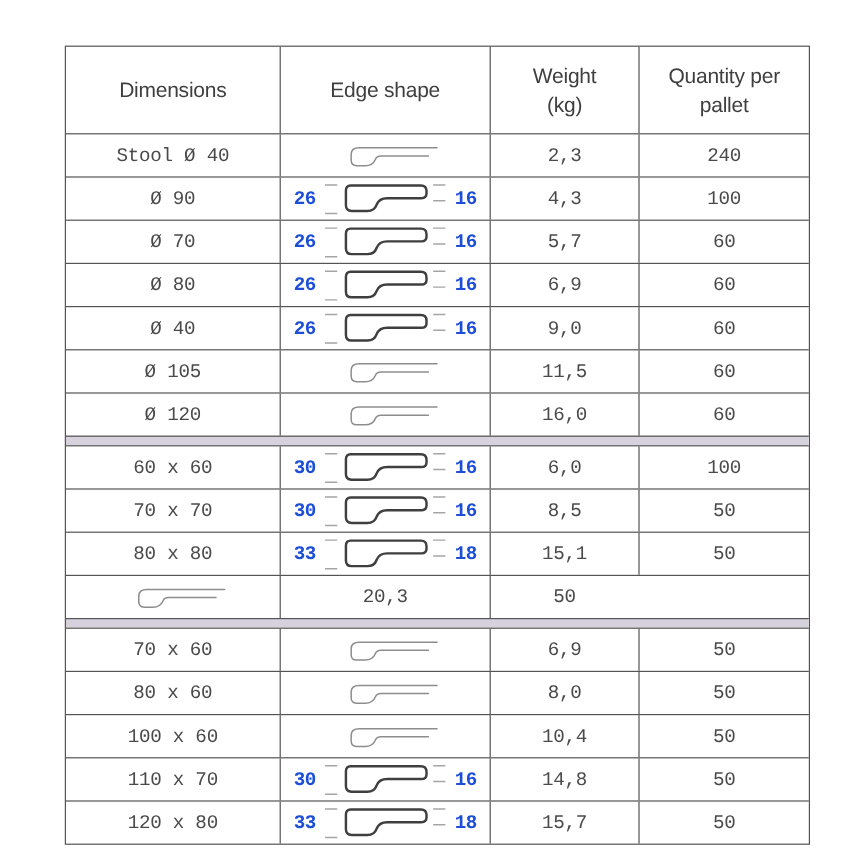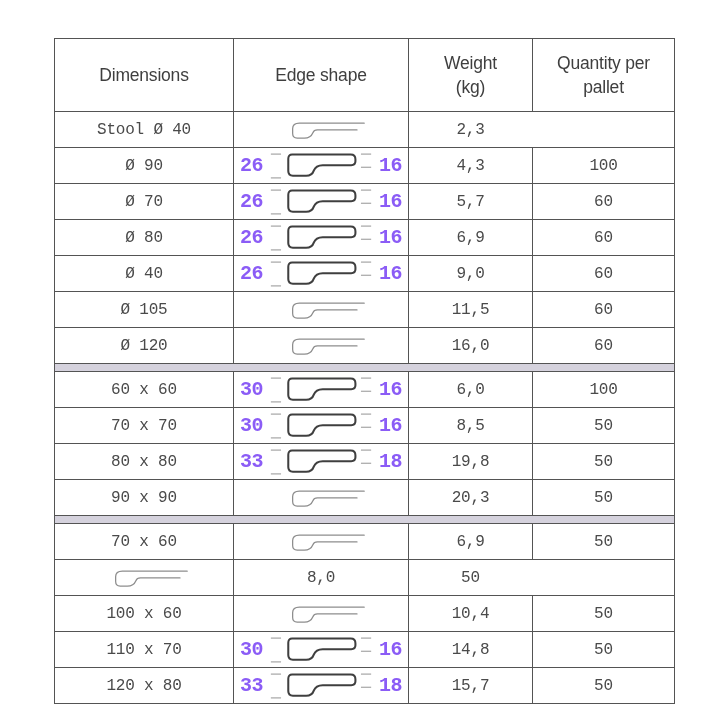--- a/index.html
+++ b/index.html
@@ -18,21 +18,21 @@
   }
   .row .cell:first-child { border-left:none; }
   .header-row { height:72px; }
   .header-row .cell {
     font-size:17.5px; line-height:1.4; white-space:pre-line; letter-spacing:-0.2px; color:#3f3f3f;
   }
   .body-row { height:35px; border-top:1.4px solid #545454;font-family:Liberation Mono, monospace; }
   .body-row .cell { font-size:16px; letter-spacing:-0.2px; }
   .divider { height:7px; background:#d5d2dd; border-top:1.4px solid #545454; }
   .shape-cell { gap:7px; }
-  .num { font-size:20px; font-weight:bold; color:#8b5cf6; letter-spacing:-0.5px; }
+  .num { font-size:16px; font-weight:bold; color:#1d4ed8; letter-spacing:-0.5px; }
   .thin-svg path { fill:none; stroke:#8d8d8d; stroke-width:1.4; stroke-linejoin:round; stroke-linecap:round; }
   .bold-svg .profile { fill:none; stroke:#3f3f3f; stroke-width:2.4; stroke-linejoin:round; }
   .bold-svg .tick { stroke:#a5a5a5; stroke-width:1.4; }
 </style>
 </head>
 <body>
 
 <div class="page">
   <div class="spec-table">
 
@@ -51,20 +51,23 @@
       <span>Stool Ø 40</span>
     </div>
     <div class="cell shape-cell">
   <svg class="thin-svg" width="100" height="27" viewBox="0 0 110 30" aria-hidden="true">
     <path d="M 103 8 H 31 Q 23.5 8 23.5 14 V 19.5 Q 23.5 24.5 28.5 24.5 H 36.5 Q 43.5 24.5 46 18.5 Q 47.2 15.5 51 15.5 H 95"></path>
   </svg>
 </div>
     <div class="cell">
       <span>2,3</span>
     </div>
+    <div class="cell">
+      <span>240</span>
+    </div>
   </div>
         <div class="row body-row">
     <div class="cell">
       <span>Ø 90</span>
     </div>
     <div class="cell shape-cell">
   <span class="num">26</span>
   <svg class="bold-svg" width="102" height="34" viewBox="0 0 120 40" aria-hidden="true">
     <line class="tick" x1="1" y1="6" x2="13" y2="6"></line>
     <line class="tick" x1="1" y1="34" x2="13" y2="34"></line>
@@ -233,30 +236,27 @@
   <svg class="bold-svg" width="102" height="34" viewBox="0 0 120 40" aria-hidden="true">
     <line class="tick" x1="1" y1="6" x2="13" y2="6"></line>
     <line class="tick" x1="1" y1="34" x2="13" y2="34"></line>
     <line class="tick" x1="107" y1="6" x2="119" y2="6"></line>
     <line class="tick" x1="107" y1="21.5" x2="119" y2="21.5"></line>
     <path class="profile" d="M 26 6.5 H 95 Q 100.5 6.5 100.5 12 V 14.5 Q 100.5 19 95.5 19 H 62 Q 54 19 51.5 25.5 Q 49.5 31.5 42.5 31.5 H 27 Q 21.5 31.5 21.5 26 V 11.5 Q 21.5 6.5 26 6.5 Z"></path>
   </svg>
   <span class="num">18</span>
 </div>
     <div class="cell">
-      <span>19,8</span>
-    </div>
-    <div class="cell">
-      <span>50</span>
-    </div>
-  </div>
-        <div class="row body-row">
-    <div class="cell">
-      <span>90 x 90</span>
-    </div>
+      <span>15,1</span>
+    </div>
+    <div class="cell">
+      <span>50</span>
+    </div>
+  </div>
+        <div class="row body-row">
     <div class="cell shape-cell">
   <svg class="thin-svg" width="100" height="27" viewBox="0 0 110 30" aria-hidden="true">
     <path d="M 103 8 H 31 Q 23.5 8 23.5 14 V 19.5 Q 23.5 24.5 28.5 24.5 H 36.5 Q 43.5 24.5 46 18.5 Q 47.2 15.5 51 15.5 H 95"></path>
   </svg>
 </div>
     <div class="cell">
       <span>20,3</span>
     </div>
     <div class="cell">
       <span>50</span>
@@ -273,20 +273,23 @@
   </svg>
 </div>
     <div class="cell">
       <span>6,9</span>
     </div>
     <div class="cell">
       <span>50</span>
     </div>
   </div>
         <div class="row body-row">
+    <div class="cell">
+      <span>80 x 60</span>
+    </div>
     <div class="cell shape-cell">
   <svg class="thin-svg" width="100" height="27" viewBox="0 0 110 30" aria-hidden="true">
     <path d="M 103 8 H 31 Q 23.5 8 23.5 14 V 19.5 Q 23.5 24.5 28.5 24.5 H 36.5 Q 43.5 24.5 46 18.5 Q 47.2 15.5 51 15.5 H 95"></path>
   </svg>
 </div>
     <div class="cell">
       <span>8,0</span>
     </div>
     <div class="cell">
       <span>50</span>

